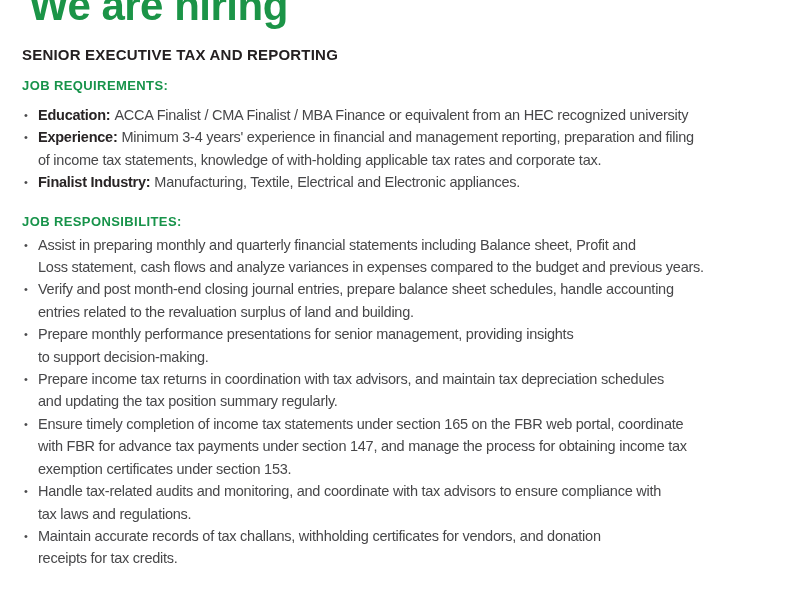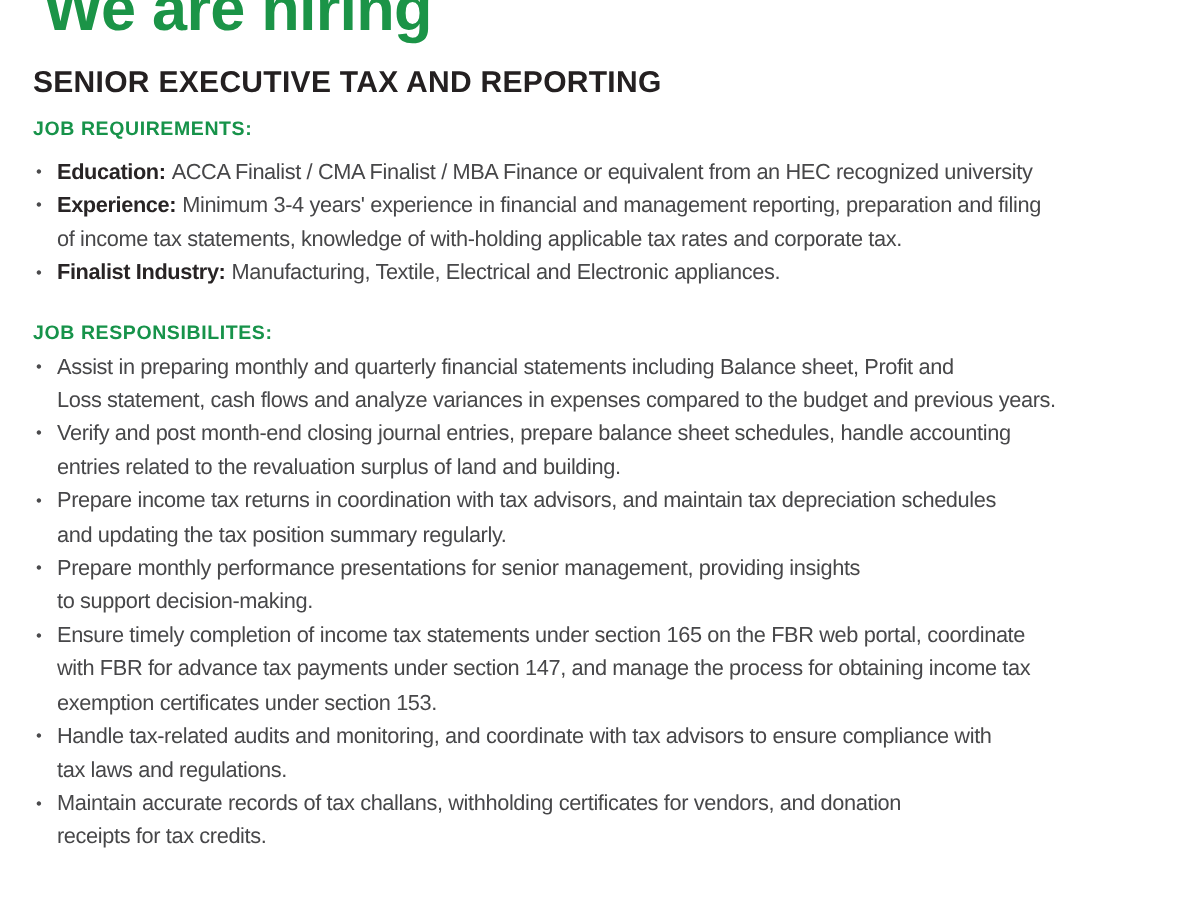--- a/index.html
+++ b/index.html
@@ -26,21 +26,21 @@
     margin: -16px 0 0 7px;
     font-size: 42px;
     line-height: 44px;
     font-weight: 800;
     letter-spacing: -0.5px;
     color: #1b9447;
     white-space: nowrap;
   }
   .job-title {
     margin-top: 16px;
-    font-size: 20px;
+    font-size: 15px;
     line-height: 22px;
     font-weight: 800;
     letter-spacing: 0.2px;
     color: #242021;
   }
   .meta {
     margin-top: 8px;
     font-size: 15px;
     line-height: 20px;
     color: #3c3a3b;
@@ -118,26 +118,26 @@
   <ul class="bullets resp">
     <li>
       <span class="item-text">Assist in preparing monthly and quarterly financial statements including Balance sheet, Profit and
 Loss statement, cash flows and analyze variances in expenses compared to the budget and previous years.</span>
     </li>
     <li>
       <span class="item-text">Verify and post month-end closing journal entries, prepare balance sheet schedules,  handle accounting
 entries related to the revaluation surplus of land and building.</span>
     </li>
     <li>
+      <span class="item-text">Prepare monthly performance presentations for senior management, providing insights
+to support decision-making.</span>
+    </li>
+    <li>
       <span class="item-text">Prepare income tax returns in coordination with tax advisors, and maintain tax depreciation schedules
 and updating the tax position summary regularly.</span>
-    </li>
-    <li>
-      <span class="item-text">Prepare monthly performance presentations for senior management, providing insights
-to support decision-making.</span>
     </li>
     <li>
       <span class="item-text">Ensure timely completion of income tax statements under section 165 on the FBR web portal, coordinate
 with FBR for advance tax payments under section 147, and manage the process for obtaining income tax
 exemption certificates under section 153.</span>
     </li>
     <li>
       <span class="item-text">Handle tax-related audits and monitoring, and coordinate with tax advisors to ensure compliance with
 tax laws and regulations.</span>
     </li>

